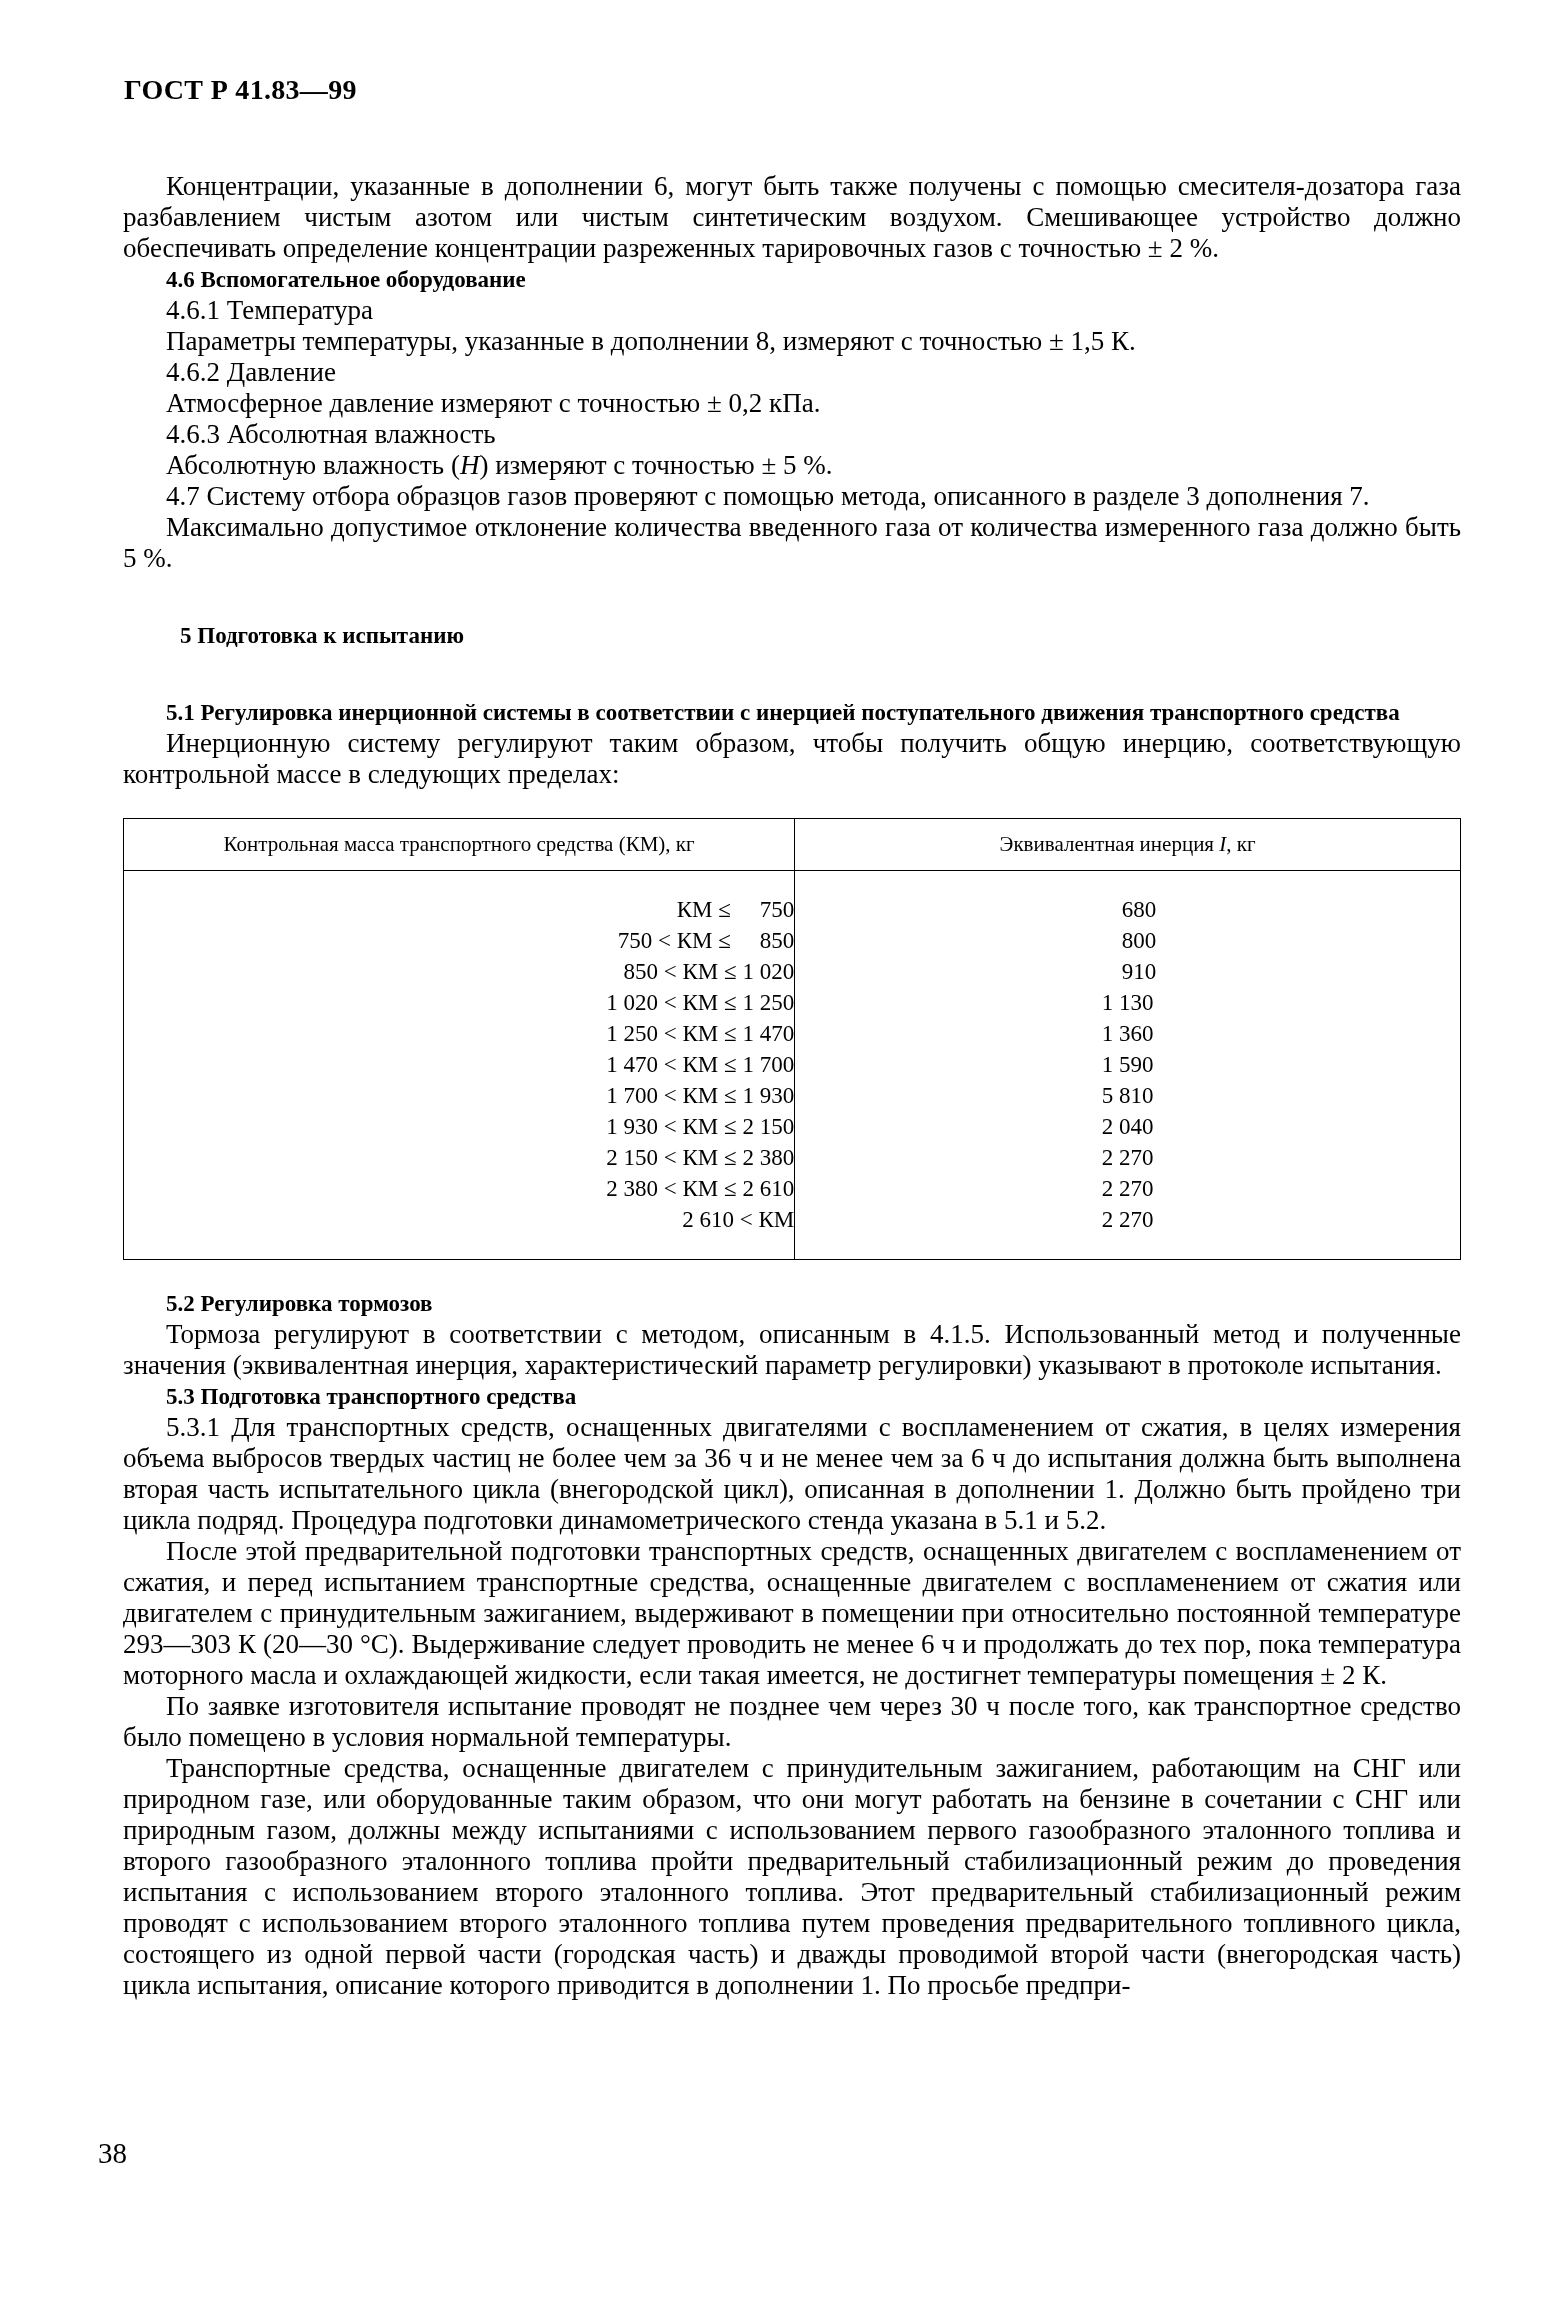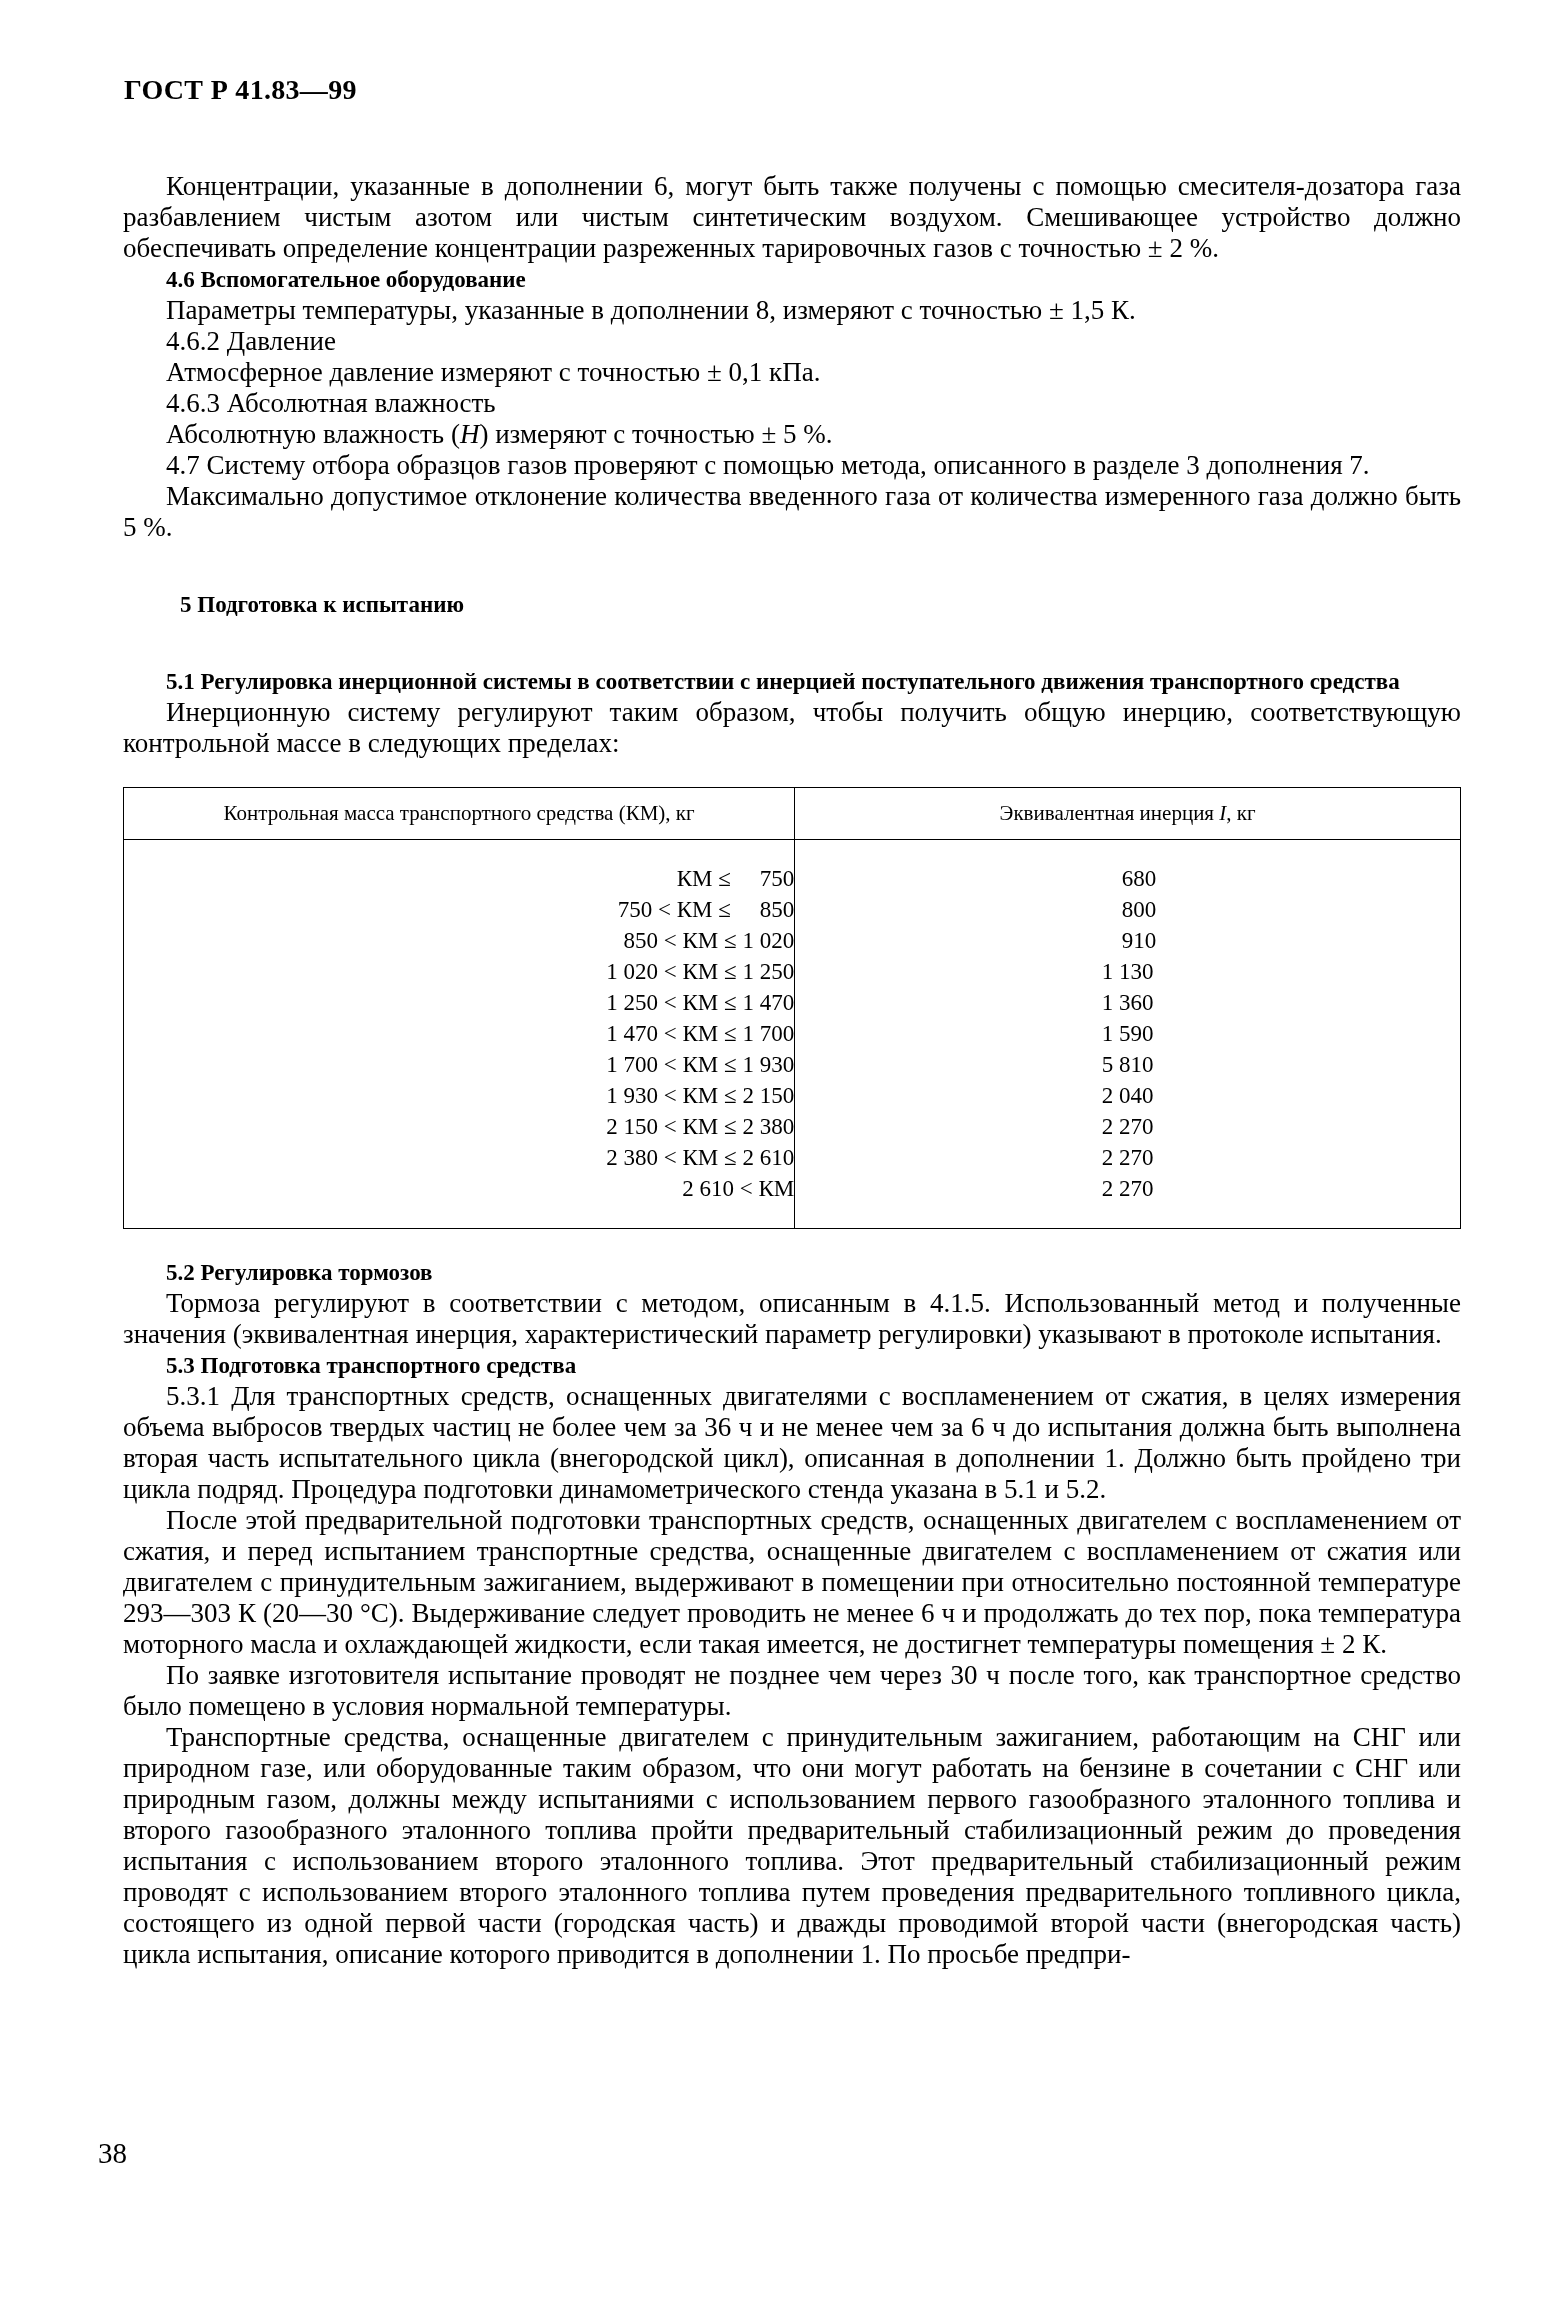--- a/index.html
+++ b/index.html
@@ -123,26 +123,27 @@
 <div class="page">
 
   <div class="doc-header">ГОСТ Р 41.83—99</div>
 
   <div class="content">
 
     <p class="para indent">Концентрации, указанные в дополнении 6, могут быть также получены с помощью смесителя-дозатора газа разбавлением чистым азотом или чистым синтетическим воздухом. Смешивающее устройство должно обеспечивать определение концентрации разреженных тарировочных газов с точностью ± 2 %.</p>
 
     <h3 class="head-bold">4.6 Вспомогательное оборудование</h3>
 
+    <p class="para indent">4.6.1 Температура</p>
 
     <p class="para indent">Параметры температуры, указанные в дополнении 8, измеряют с точностью ± 1,5 К.</p>
 
     <p class="para indent">4.6.2 Давление</p>
 
-    <p class="para indent">Атмосферное давление измеряют с точностью ± 0,1 кПа.</p>
+    <p class="para indent">Атмосферное давление измеряют с точностью ± 0,2 кПа.</p>
 
     <p class="para indent">4.6.3 Абсолютная влажность</p>
 
     <p class="para indent"><span>Абсолютную влажность (</span><span class="i">Н</span><span>) измеряют с точностью ± 5 %.</span></p>
 
     <p class="para indent">4.7 Систему отбора образцов газов проверяют с помощью метода, описанного в разделе 3 дополнения 7.</p>
 
     <p class="para indent">Максимально допустимое отклонение количества введенного газа от количества измеренного газа должно быть 5 %.</p>
 
     <div class="spacer-lg"></div>

